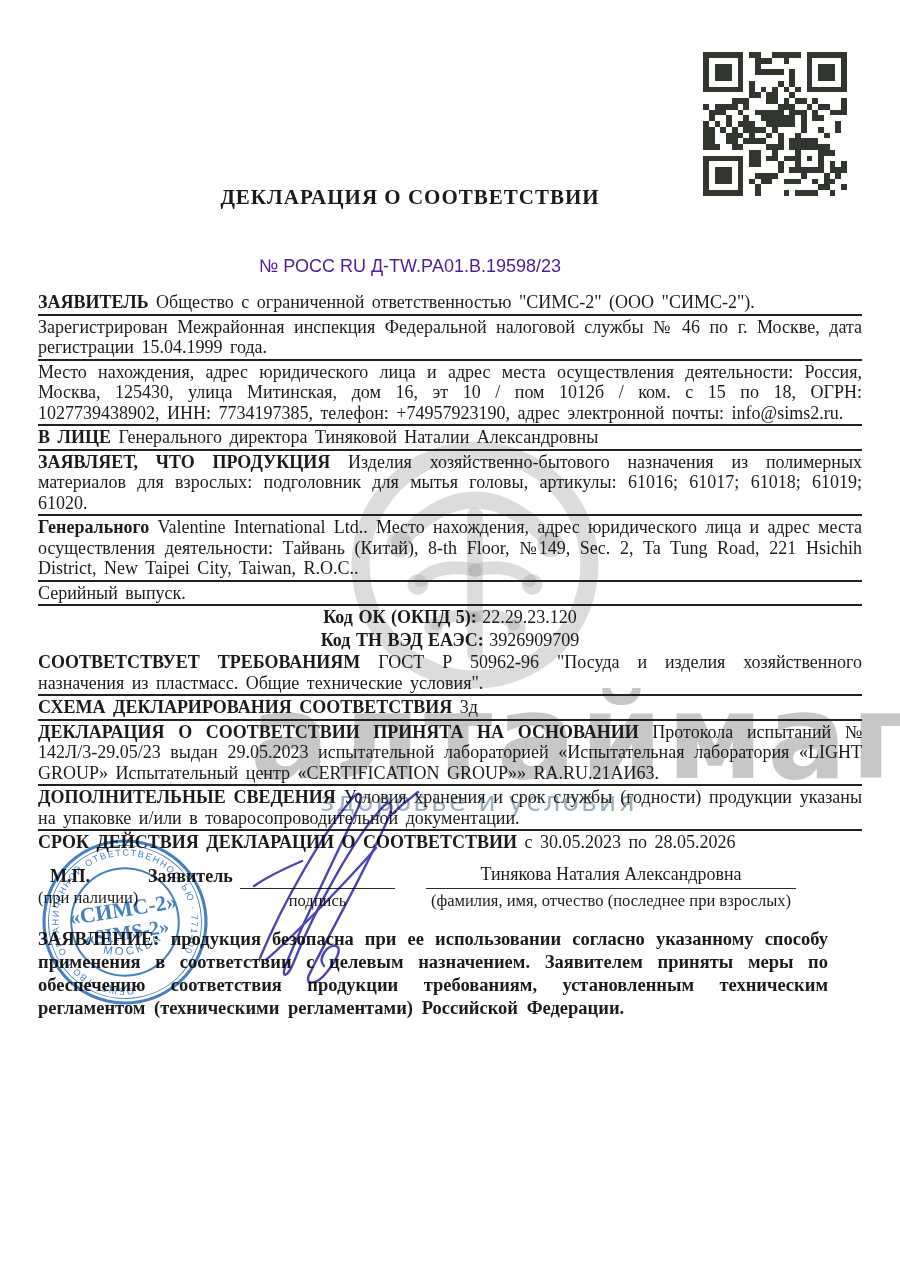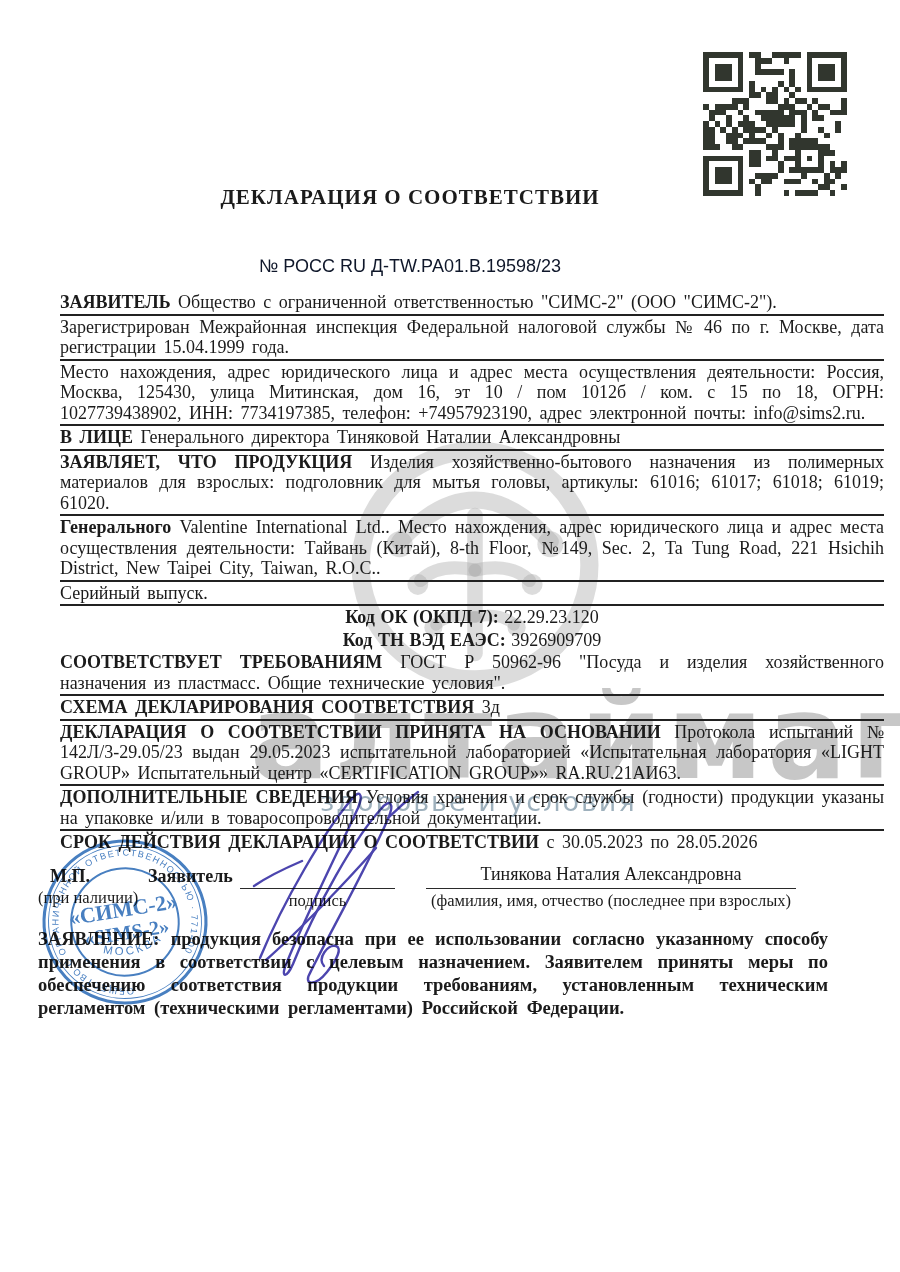--- a/index.html
+++ b/index.html
@@ -23,24 +23,24 @@
   }
   
   .qr { position:absolute; left:703px; top:52px; width:144px; height:144px; z-index:1; }
   
   .title {
     position:absolute; left:38px; top:185px; width:744px; text-align:center; z-index:1;
     font-size:21px; font-weight:bold; letter-spacing:1px;
   }
   .doc-number {
     position:absolute; left:38px; top:256px; width:744px; text-align:center; z-index:1;
-    font-family:"Liberation Sans", sans-serif; font-size:18px; color:#0f172a;
-  }
-  
-  .body { position:absolute; left:38px; top:291px; width:824px; z-index:1;margin-left:22px; }
+    font-family:"Liberation Sans", sans-serif; font-size:18px; color:#4c1d95;
+  }
+  
+  .body { position:absolute; left:38px; top:291px; width:824px; z-index:1; }
   .row { font-size:18px; line-height:20.5px; text-align:justify; padding:1px 0; word-spacing:3px; }
   .row.b { border-bottom:2px solid #212121; }
   .row.center { text-align:center; word-spacing:1px; }
   .lbl { font-weight:bold; }
   
   .sig-block { position:absolute; left:38px; top:860px; width:824px; height:60px; z-index:1; font-size:18px; }
   .sig-mp { position:absolute; left:12px; top:6px; font-weight:bold; }
   .sig-mp-note { position:absolute; left:0px; top:28px; font-size:16.5px; }
   .sig-applicant { position:absolute; left:110px; top:6px; font-weight:bold; }
   .sig-line1 { position:absolute; left:202px; top:28px; width:155px; border-bottom:1.6px solid #2a2a2a; }
@@ -398,21 +398,21 @@
   <div class="doc-number">№ РОСС RU Д-TW.РА01.В.19598/23</div>
 
   <div class="body">
     <div class="row b"><span class="lbl">ЗАЯВИТЕЛЬ</span> <span>Общество с ограниченной ответственностью "СИМС-2" (ООО "СИМС-2").</span></div>
     <div class="row b"><span>Зарегистрирован Межрайонная инспекция Федеральной налоговой службы № 46 по г. Москве, дата регистрации 15.04.1999 года.</span></div>
     <div class="row b"><span>Место нахождения, адрес юридического лица и адрес места осуществления деятельности: Россия, Москва, 125430, улица Митинская, дом 16, эт 10 / пом 1012б / ком. с 15 по 18, ОГРН: 1027739438902, ИНН: 7734197385, телефон: +74957923190, адрес электронной почты: info@sims2.ru.</span></div>
     <div class="row b"><span class="lbl">В ЛИЦЕ</span> <span>Генерального директора Тиняковой Наталии Александровны</span></div>
     <div class="row b"><span class="lbl">ЗАЯВЛЯЕТ, ЧТО ПРОДУКЦИЯ</span> <span>Изделия хозяйственно-бытового назначения из полимерных материалов для взрослых: подголовник для мытья головы, артикулы: 61016; 61017; 61018; 61019; 61020.</span></div>
     <div class="row b"><span class="lbl">Генерального</span> <span>Valentine International Ltd.. Место нахождения, адрес юридического лица и адрес места осуществления деятельности: Тайвань (Китай), 8-th Floor, №149, Sec. 2, Ta Tung Road, 221 Hsichih District, New Taipei City, Taiwan, R.O.C..</span></div>
     <div class="row b"><span>Серийный выпуск.</span></div>
-    <div class="row center"><span class="lbl">Код ОК (ОКПД 7):</span> <span>22.29.23.120</span></div>
+    <div class="row center"><span class="lbl">Код ОК (ОКПД 5):</span> <span>22.29.23.120</span></div>
     <div class="row center"><span class="lbl">Код ТН ВЭД ЕАЭС:</span> <span>3926909709</span></div>
     <div class="row b"><span class="lbl">СООТВЕТСТВУЕТ ТРЕБОВАНИЯМ</span> <span>ГОСТ Р 50962-96 "Посуда и изделия хозяйственного назначения из пластмасс. Общие технические условия".</span></div>
     <div class="row b"><span class="lbl">СХЕМА ДЕКЛАРИРОВАНИЯ СООТВЕТСТВИЯ</span> <span>3д</span></div>
     <div class="row b"><span class="lbl">ДЕКЛАРАЦИЯ О СООТВЕТСТВИИ ПРИНЯТА НА ОСНОВАНИИ</span> <span>Протокола испытаний № 142Л/3-29.05/23 выдан 29.05.2023 испытательной лабораторией «Испытательная лаборатория «LIGHT GROUP» Испытательный центр «CERTIFICATION GROUP»» RA.RU.21АИ63.</span></div>
     <div class="row b"><span class="lbl">ДОПОЛНИТЕЛЬНЫЕ СВЕДЕНИЯ</span> <span>Условия хранения и срок службы (годности) продукции указаны на упаковке и/или в товаросопроводительной документации.</span></div>
     <div class="row"><span class="lbl">СРОК ДЕЙСТВИЯ ДЕКЛАРАЦИИ О СООТВЕТСТВИИ</span> <span>с 30.05.2023 по 28.05.2026</span></div>
   </div>
 
   <div class="sig-block">
     <span class="sig-mp">М.П.</span>

